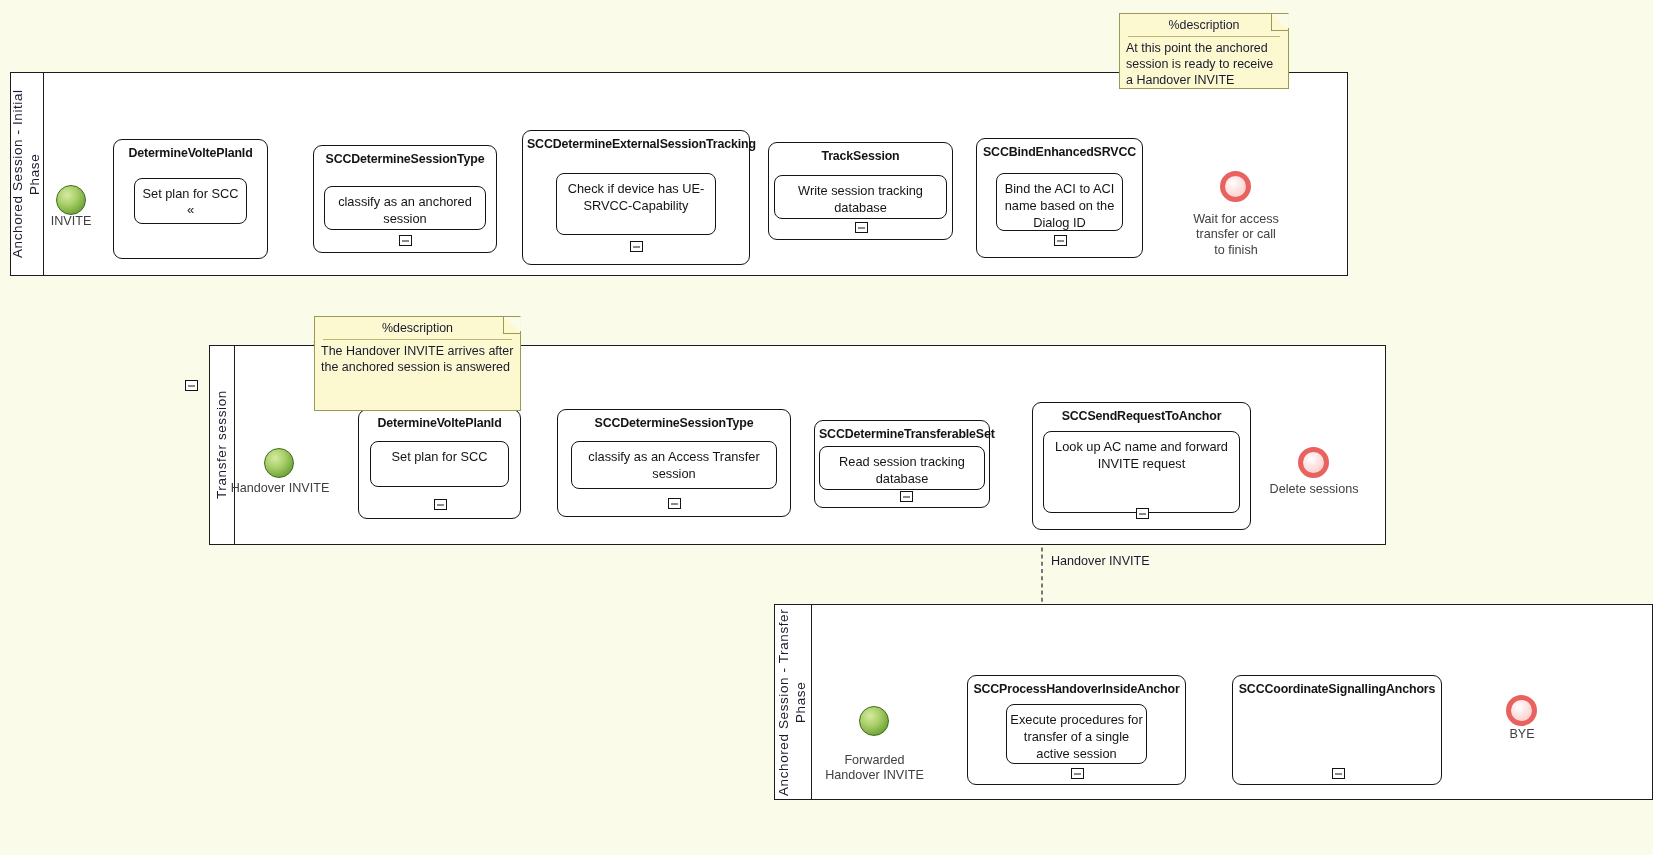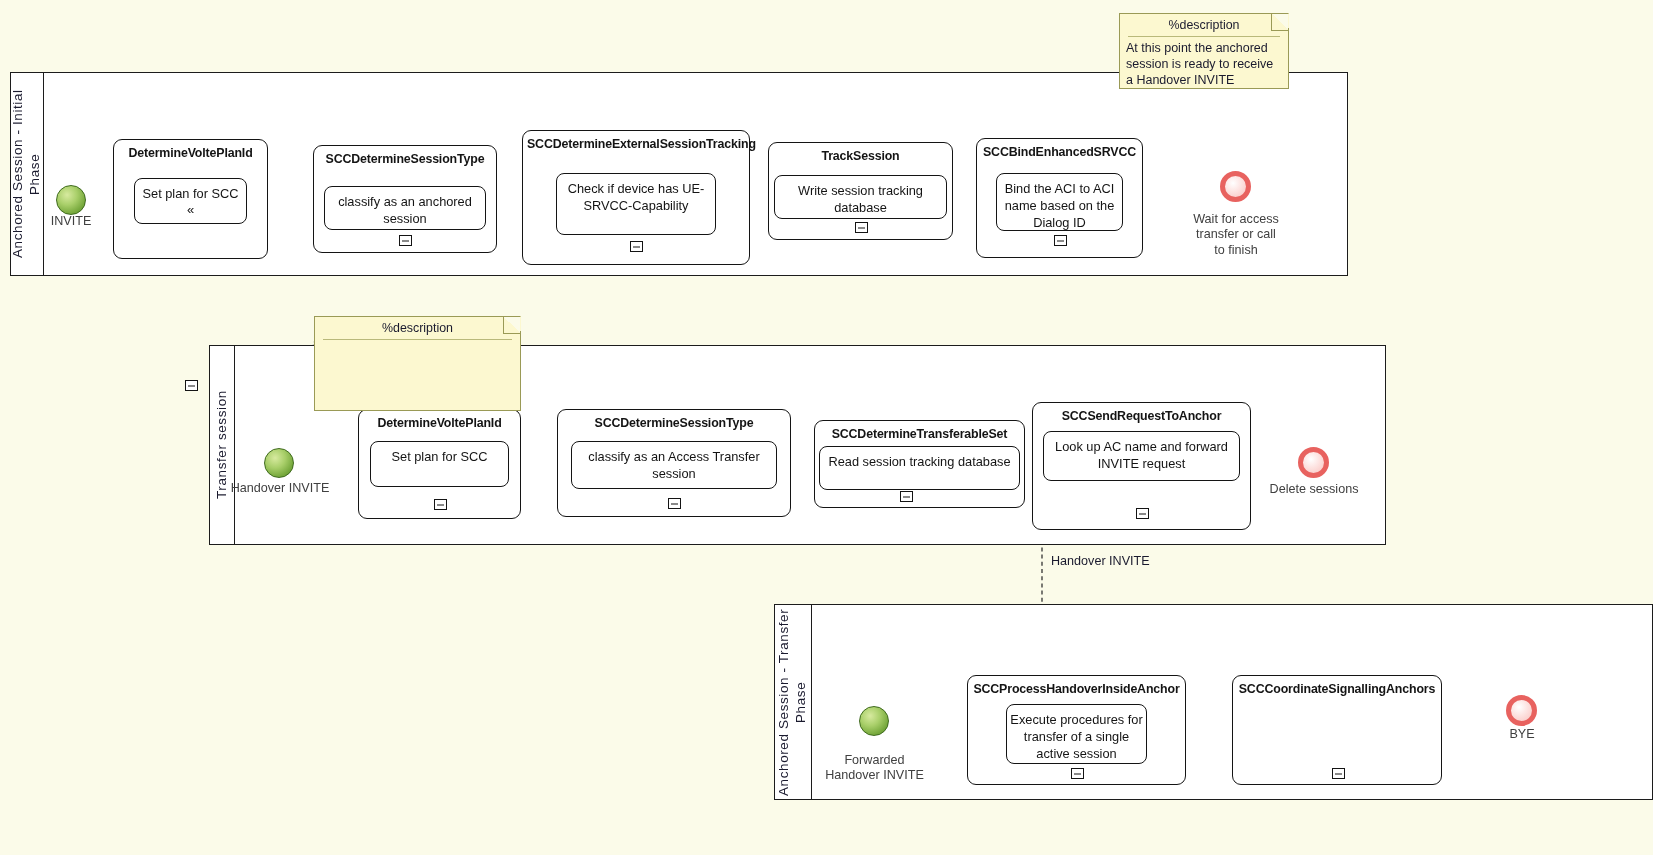--- a/index.html
+++ b/index.html
@@ -281,46 +281,47 @@
   </div>
 
   <div class="task" style="left:557px;top:409px;width:234px;height:108px;">
     <div class="task-title">SCCDetermineSessionType</div>
     <div class="task-inner" style="left:13px;right:13px;top:31px;height:48px;">
       <span>classify as an Access Transfer session</span>
     </div>
     <div class="collapse-marker" style="left:110px;top:88px;"></div>
   </div>
 
-  <div class="task" style="left:814px;top:420px;width:211px;height:88px;">
+  <div class="task" style="left:814px;top:420px;width:176px;height:88px;">
     <div class="task-title">SCCDetermineTransferableSet</div>
     <div class="task-inner" style="left:4px;right:4px;top:25px;height:44px;">
       <span>Read session tracking database</span>
     </div>
     <div class="collapse-marker" style="left:85px;top:70px;"></div>
   </div>
 
   <div class="task" style="left:1032px;top:402px;width:219px;height:128px;">
     <div class="task-title">SCCSendRequestToAnchor</div>
-    <div class="task-inner" style="left:10px;right:10px;top:28px;height:50px;">
+    <div class="task-inner" style="left:10px;right:10px;top:28px;height:82px;">
       <span>Look up AC name and forward INVITE request</span>
     </div>
     <div class="collapse-marker" style="left:103px;top:105px;"></div>
   </div>
 
   <div class="start-event" style="left:264px;top:448px;"></div>
   <div class="event-label" style="left:224px;top:481px;width:112px;">Handover INVITE</div>
 
   <div class="end-event" style="left:1298px;top:447px;"></div>
   <div class="event-label" style="left:1255px;top:482px;width:118px;">Delete sessions</div>
 
   <div class="note" style="left:314px;top:316px;width:207px;height:95px;">
     <div class="note-corner"></div>
     <div class="note-title">%description</div>
     <div class="note-rule"></div>
+    <div class="note-body">The Handover INVITE arrives after the anchored session is answered</div>
   </div>
 
   <div class="flow-label" style="left:1051px;top:554px;">Handover INVITE</div>
 
   <div class="pool" style="left:774px;top:604px;width:879px;height:196px;">
     <div class="pool-lane-divider" style="left:36px;"></div>
     <div class="pool-label" style="width:36px;">Anchored Session - Transfer
 Phase</div>
   </div>
 

